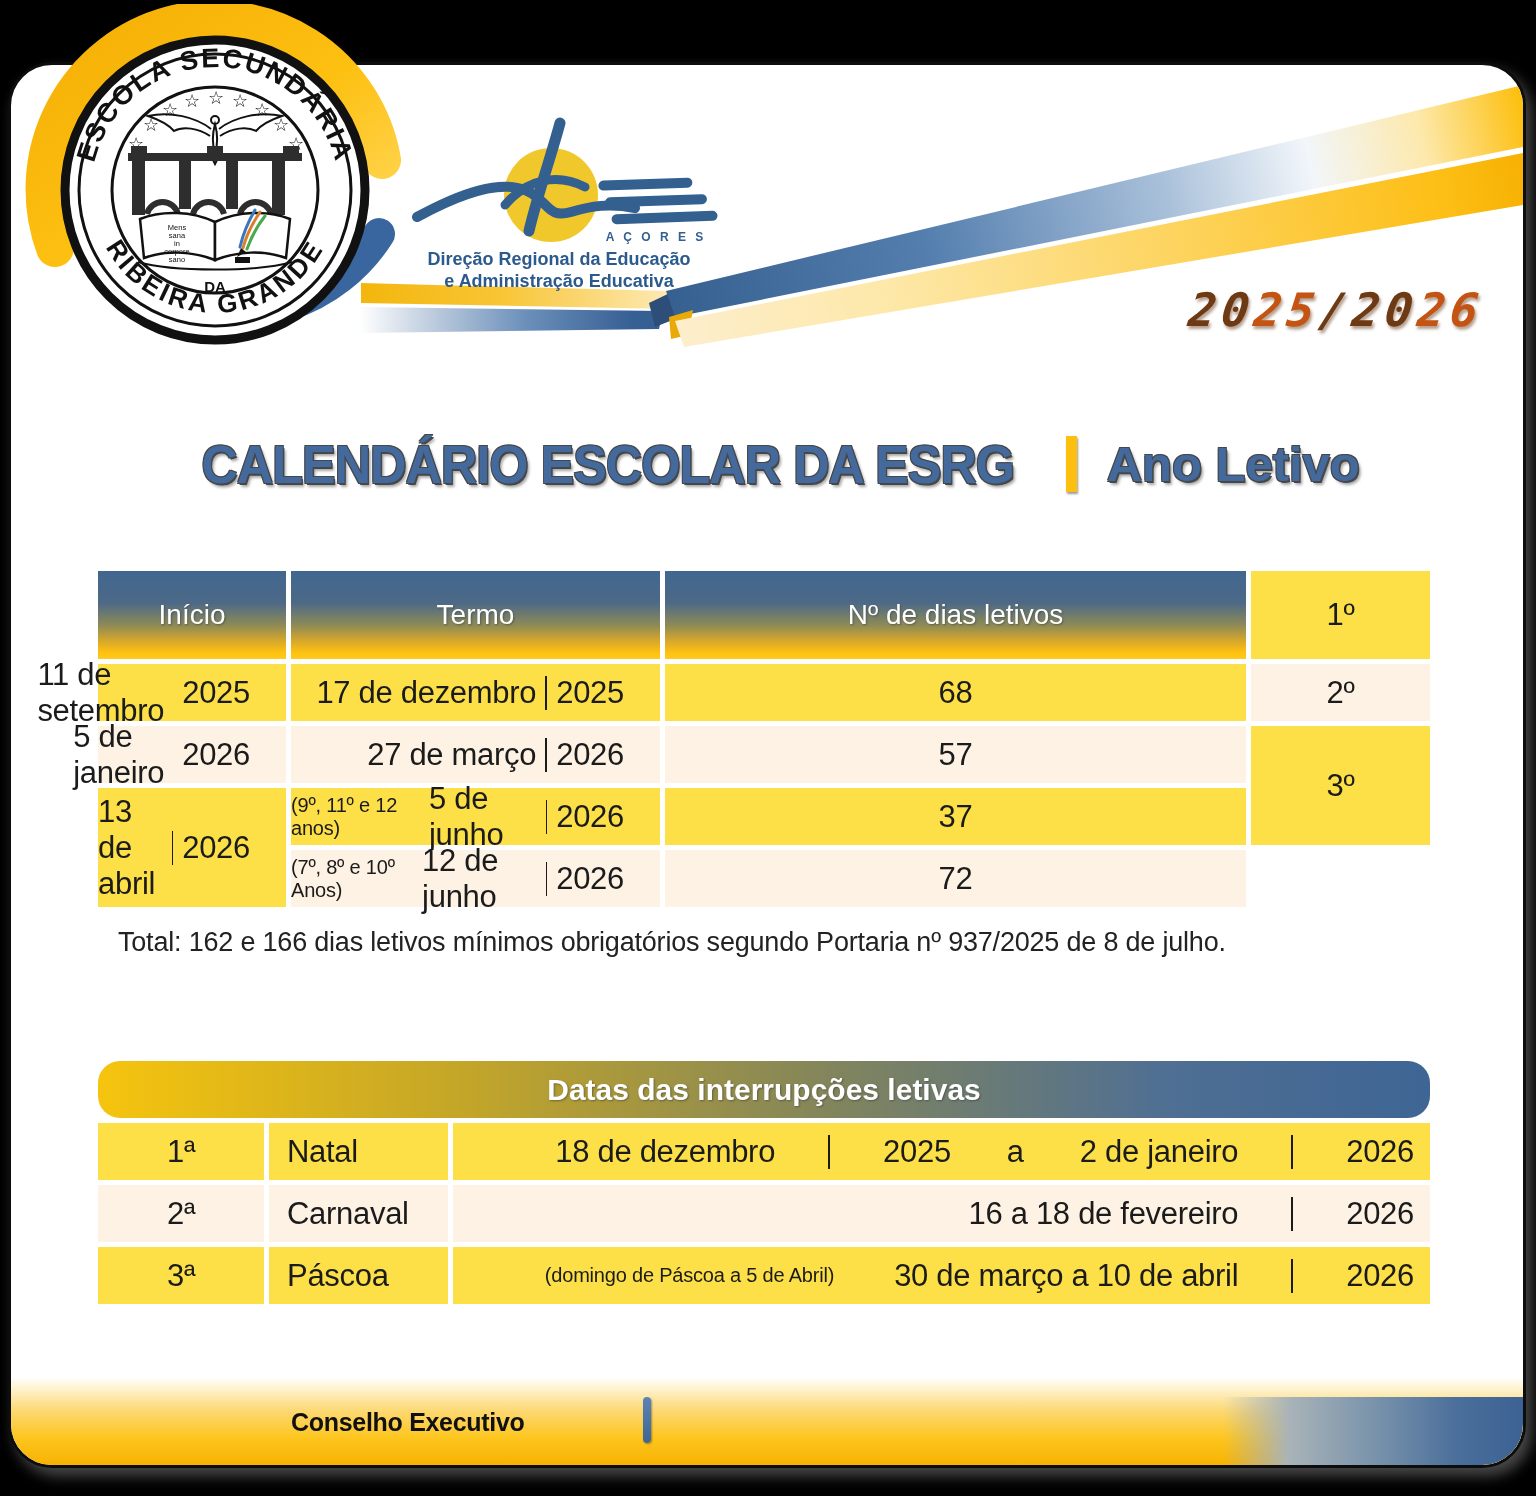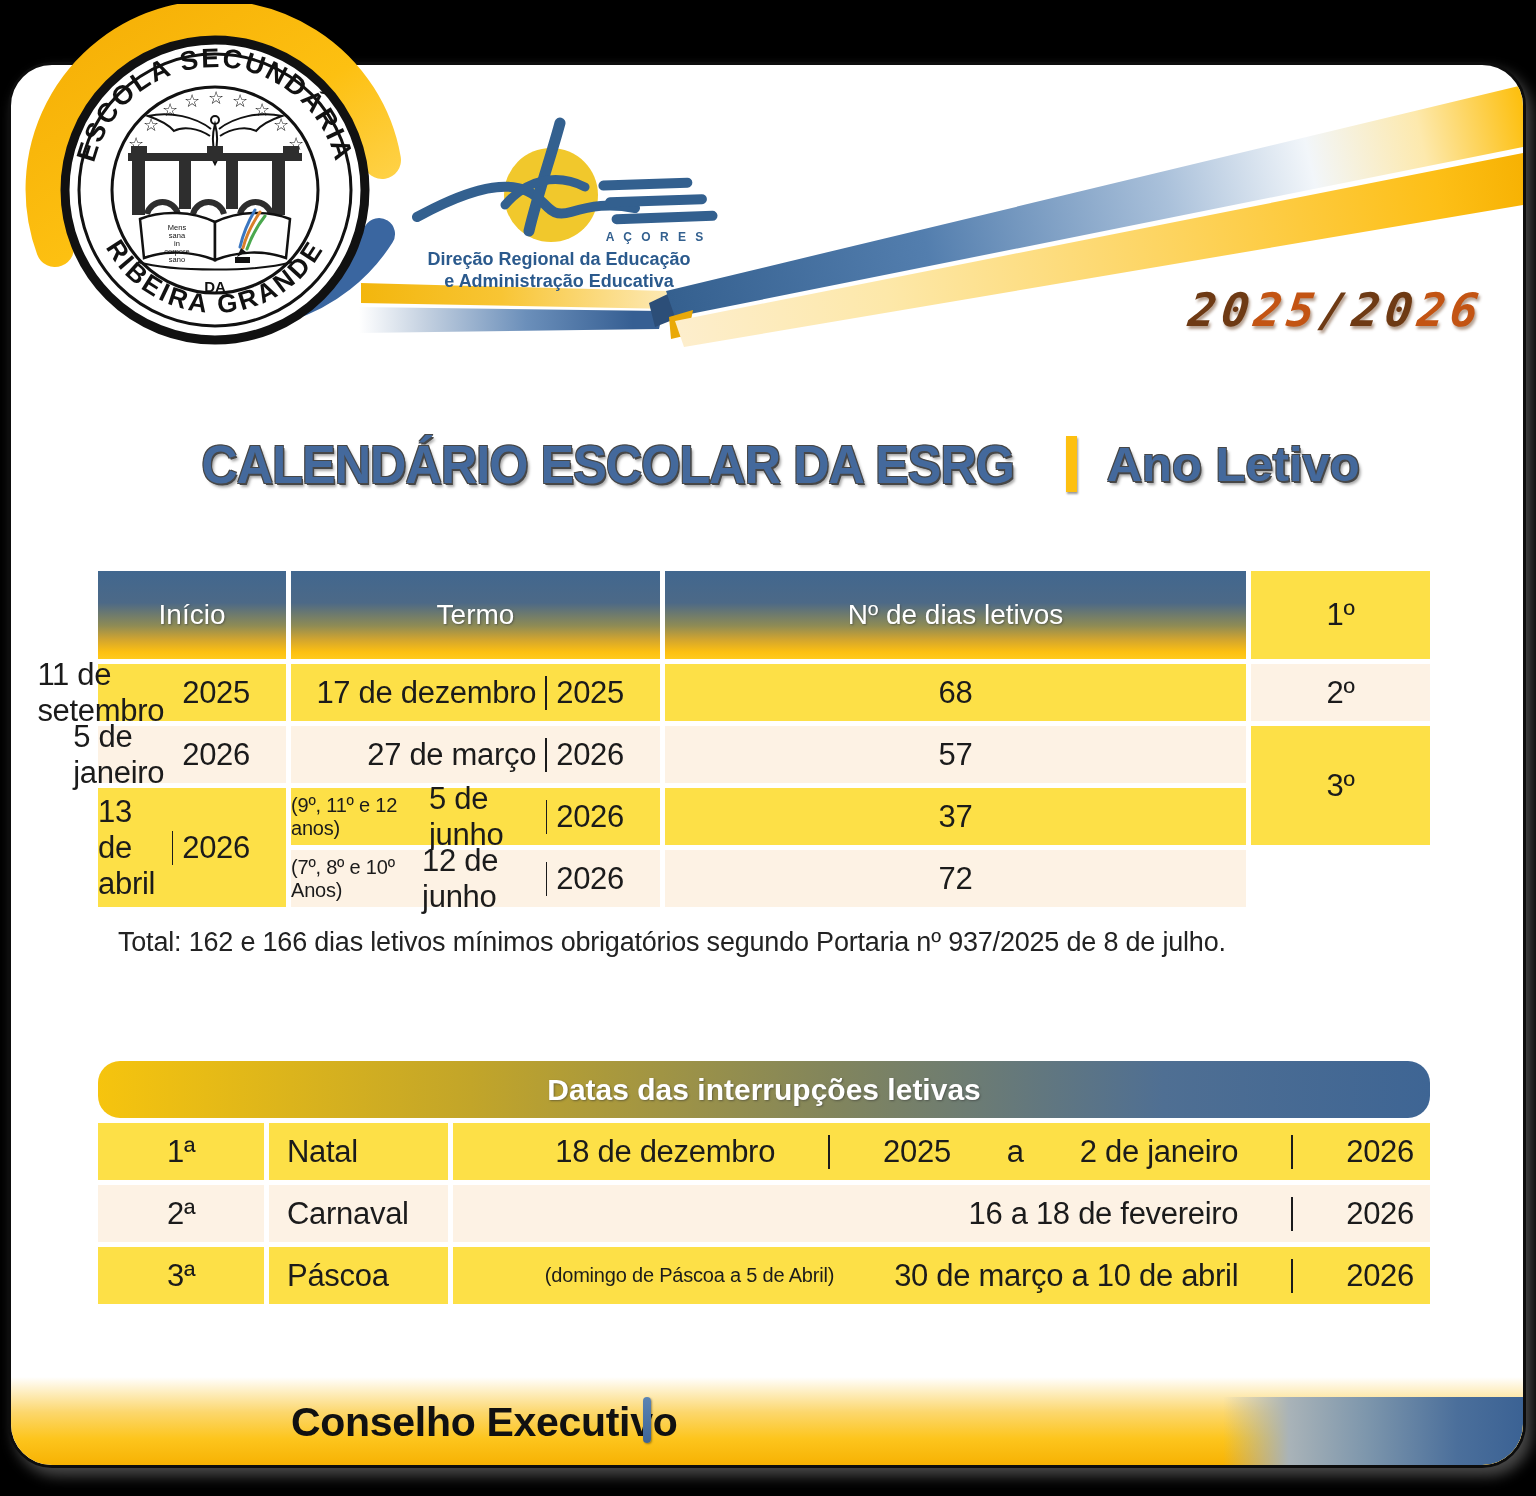--- a/index.html
+++ b/index.html
@@ -90,21 +90,21 @@
   }
   .footer-blue {
     position:absolute; right:0; bottom:0; width:300px; height:68px;
     background:linear-gradient(90deg, rgba(176,186,190,0) 0%, #a9b3b8 22%, #7d96ac 48%, #4b6f9b 78%, #3b6294 100%);
     border-bottom-right-radius:40px;
   }
   .footer-content {
     position:absolute; left:0; bottom:0; width:1518px; height:86px;
     display:flex; align-items:center; color:#111;
   }
-  .footer-left { position:absolute; left:280px; font-size:41px; font-weight:bold; letter-spacing:-.3px; }
+  .footer-left { position:absolute; left:280px; font-size:25px; font-weight:bold; letter-spacing:-.3px; }
   .footer-bar  { position:absolute; left:632px; top:18px; width:8px; height:46px; border-radius:4px;
                  background:linear-gradient(180deg,#5b84b4,#3e6594); box-shadow:1px 1px 2px rgba(0,0,0,.35); }
   .footer-right{ position:absolute; left:692px; font-size:32px; font-weight:400; letter-spacing:.5px; }
 
   .seal-svg { position:absolute; left:10px; top:4px; width:402px; height:386px; }
   .dreae-svg { position:absolute; left:398px; top:52px; width:310px; height:175px; }
 </style>
 </head>
 <body>
 

